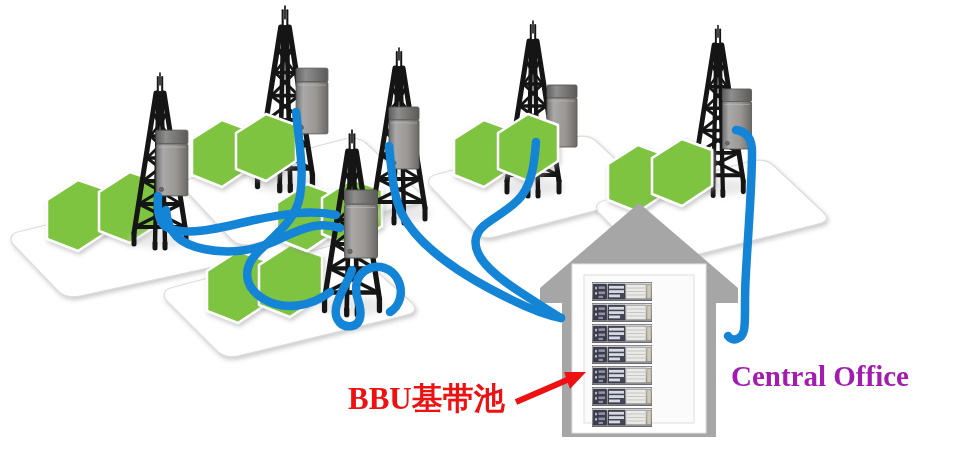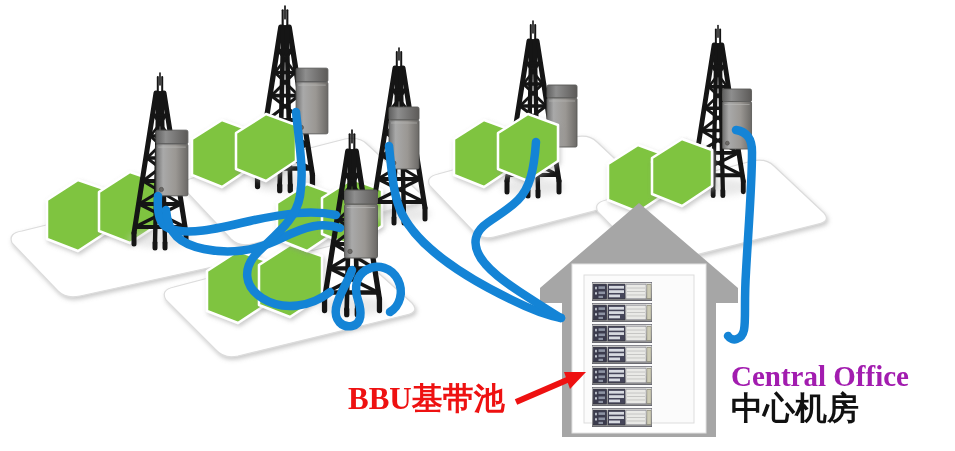--- a/index.html
+++ b/index.html
@@ -261,15 +261,14 @@
 
     <g>
       <line x1="516" y1="402" x2="574" y2="377" stroke="#ee1111" stroke-width="6" stroke-linecap="butt"></line>
       <polygon points="586,372 564,372 570,389" fill="#ee1111"></polygon>
     </g>
   </svg>
 
   <div class="lbl" id="bbu-label"><span>BBU</span><span class="cjk">基带池</span></div>
 
   <div class="lbl" id="co-en">Central Office</div>
-  <div class="lbl" id="co-cn">中心机房</div>
 
 </div>
 
 </body></html>

